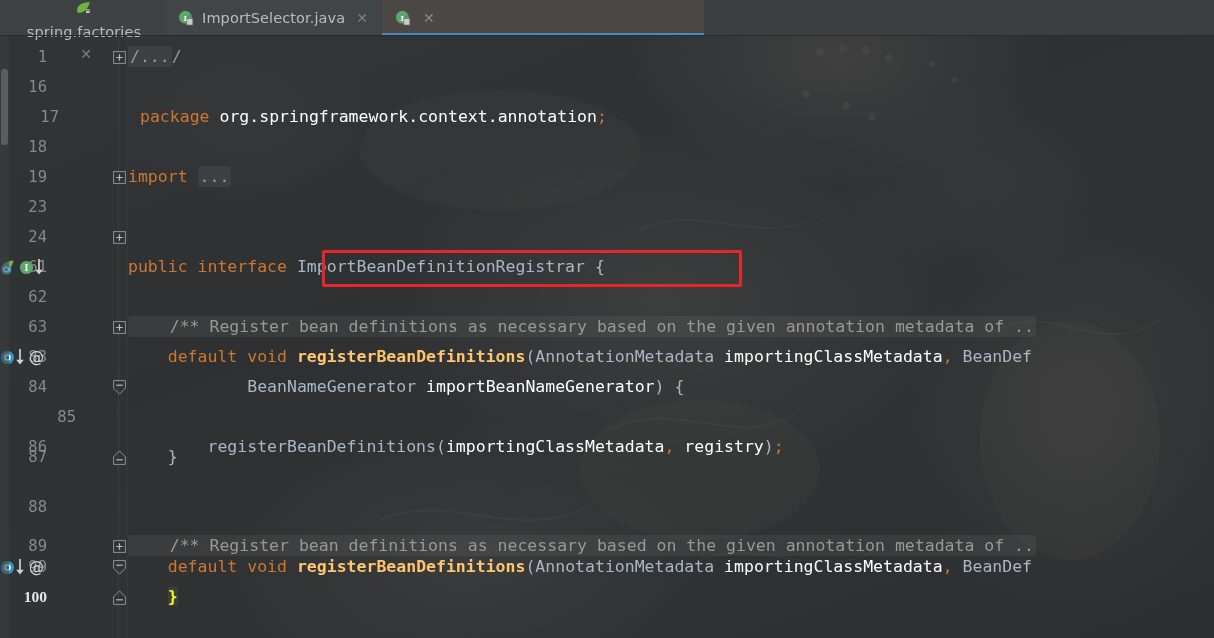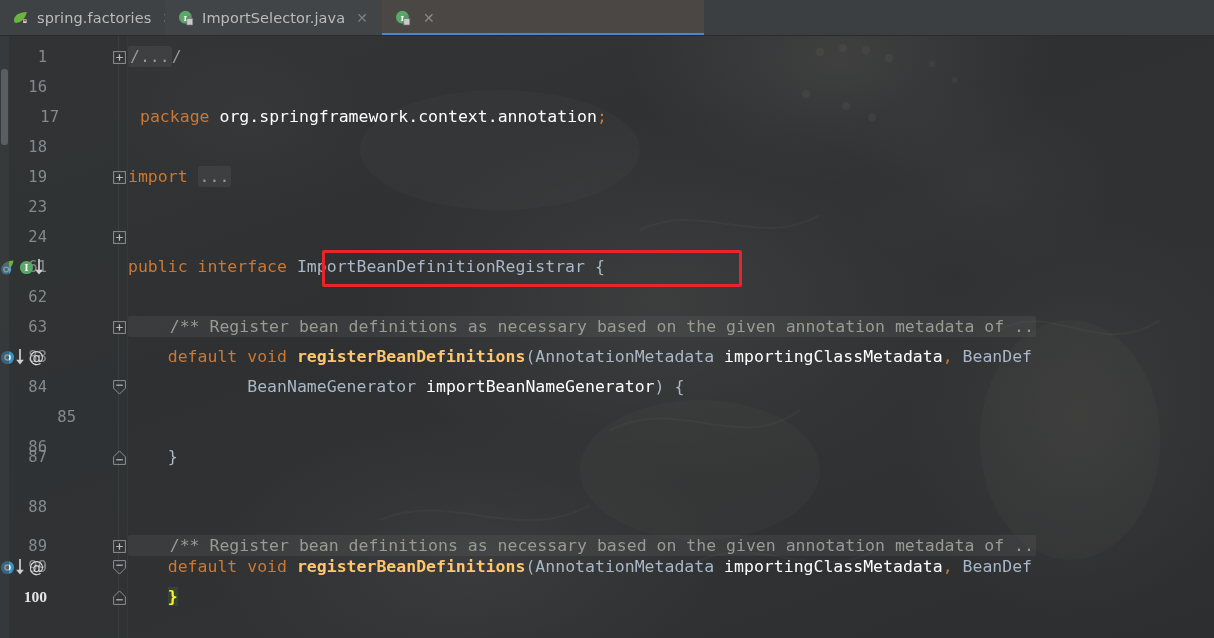--- a/index.html
+++ b/index.html
@@ -295,21 +295,21 @@
     </g>
     <g fill="#918a80" opacity="0.10">
       <ellipse cx="700" cy="470" rx="120" ry="70"></ellipse>
       <ellipse cx="1070" cy="440" rx="90" ry="120"></ellipse>
       <ellipse cx="500" cy="150" rx="140" ry="60"></ellipse>
     </g>
   </svg>
 
   <div class="tabbar">
 
-    <div class="tab t0" style="width:165px;">
+    <div class="tab t0" style="width:165px;flex-direction:column;">
       <span class="icon-wrap">
         <svg class="ico-spring" viewBox="0 0 16 14">
           <path d="M1 9.2 C1 4.4 6.2 1.2 13.8 1.0 C12.6 7.2 8.4 11.6 3.2 11.9 C1.8 11.9 1 10.7 1 9.2Z" fill="#6db33f"></path>
           <path d="M10.2 8.4 h3.4 v3.6 h-3.4 z" fill="#d8d8d8"></path>
           <path d="M10.8 9.0 h2.2 v1.4 h-2.2 z" fill="#c1453f"></path>
         </svg>
       </span>
       <span class="tab-label">spring.factories</span>
       <span class="tab-close">✕</span>
     </div>
@@ -464,20 +464,21 @@
     </svg>
           </div>
           <div class="code"><span class="punc">            </span><span class="type">BeanNameGenerator</span><span class="ident"> importBeanNameGenerator</span><span class="punc">)</span><span class="punc"> {</span></div>
         </div>
         <div class="line-row" style="top: 366px; margin-left: 29px;">
           <div class="lnum">85</div>
           <div class="code"></div>
         </div>
         <div class="line-row" style="top: 396px;">
           <div class="lnum">86</div>
+          <div class="code"><span class="punc">        </span><span class="mthcall">registerBeanDefinitions</span><span class="punc">(</span><span class="ident">importingClassMetadata</span><span class="comma">,</span><span class="ident"> registry</span><span class="punc">)</span><span class="semi">;</span></div>
         </div>
         <div class="line-row" style="top: 406px; padding-left: 8px;">
           <div class="lnum">87</div>
           <div class="fold">
             <svg width="13" height="15" viewBox="0 0 13 15">
       <path d="M0.6 14.4 H12.4 V6.8 L6.5 0.9 L0.6 6.8 Z" fill="none" stroke="#8d9194" stroke-width="1"></path>
       <path d="M3.2 9.8 H9.8" stroke="#b6babd" stroke-width="1.2"></path>
     </svg>
           </div>
           <div class="code"><span class="punc">    }</span></div>

